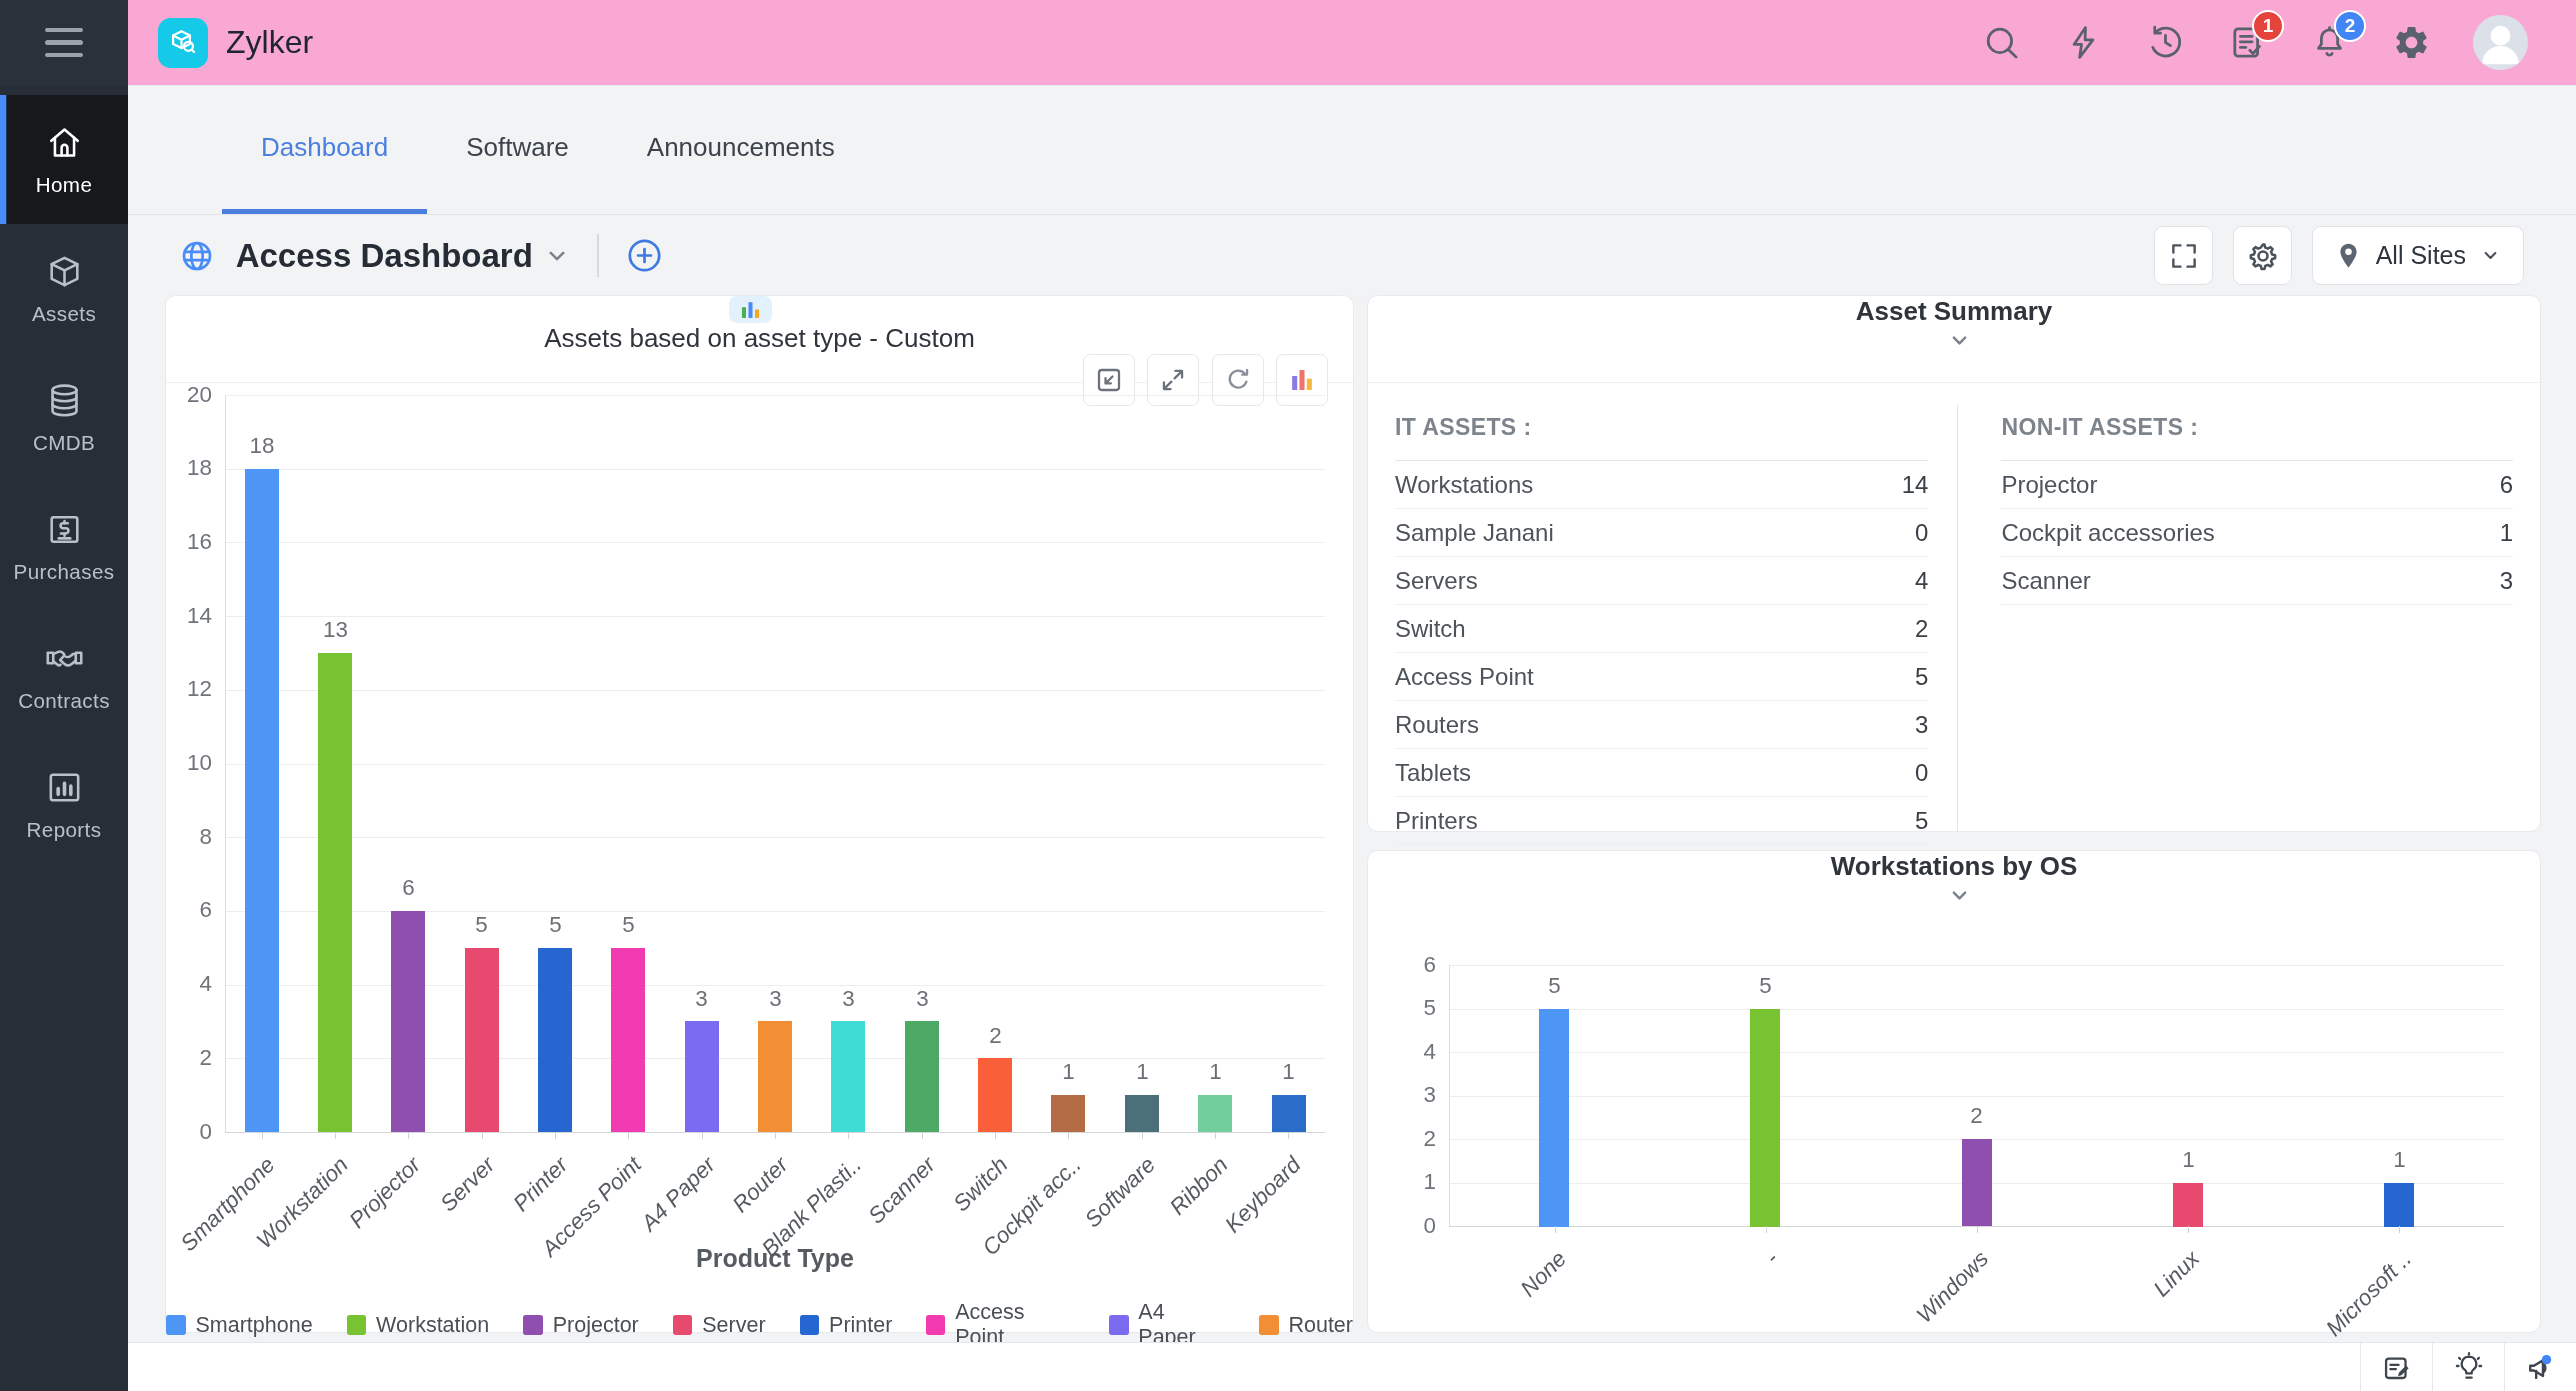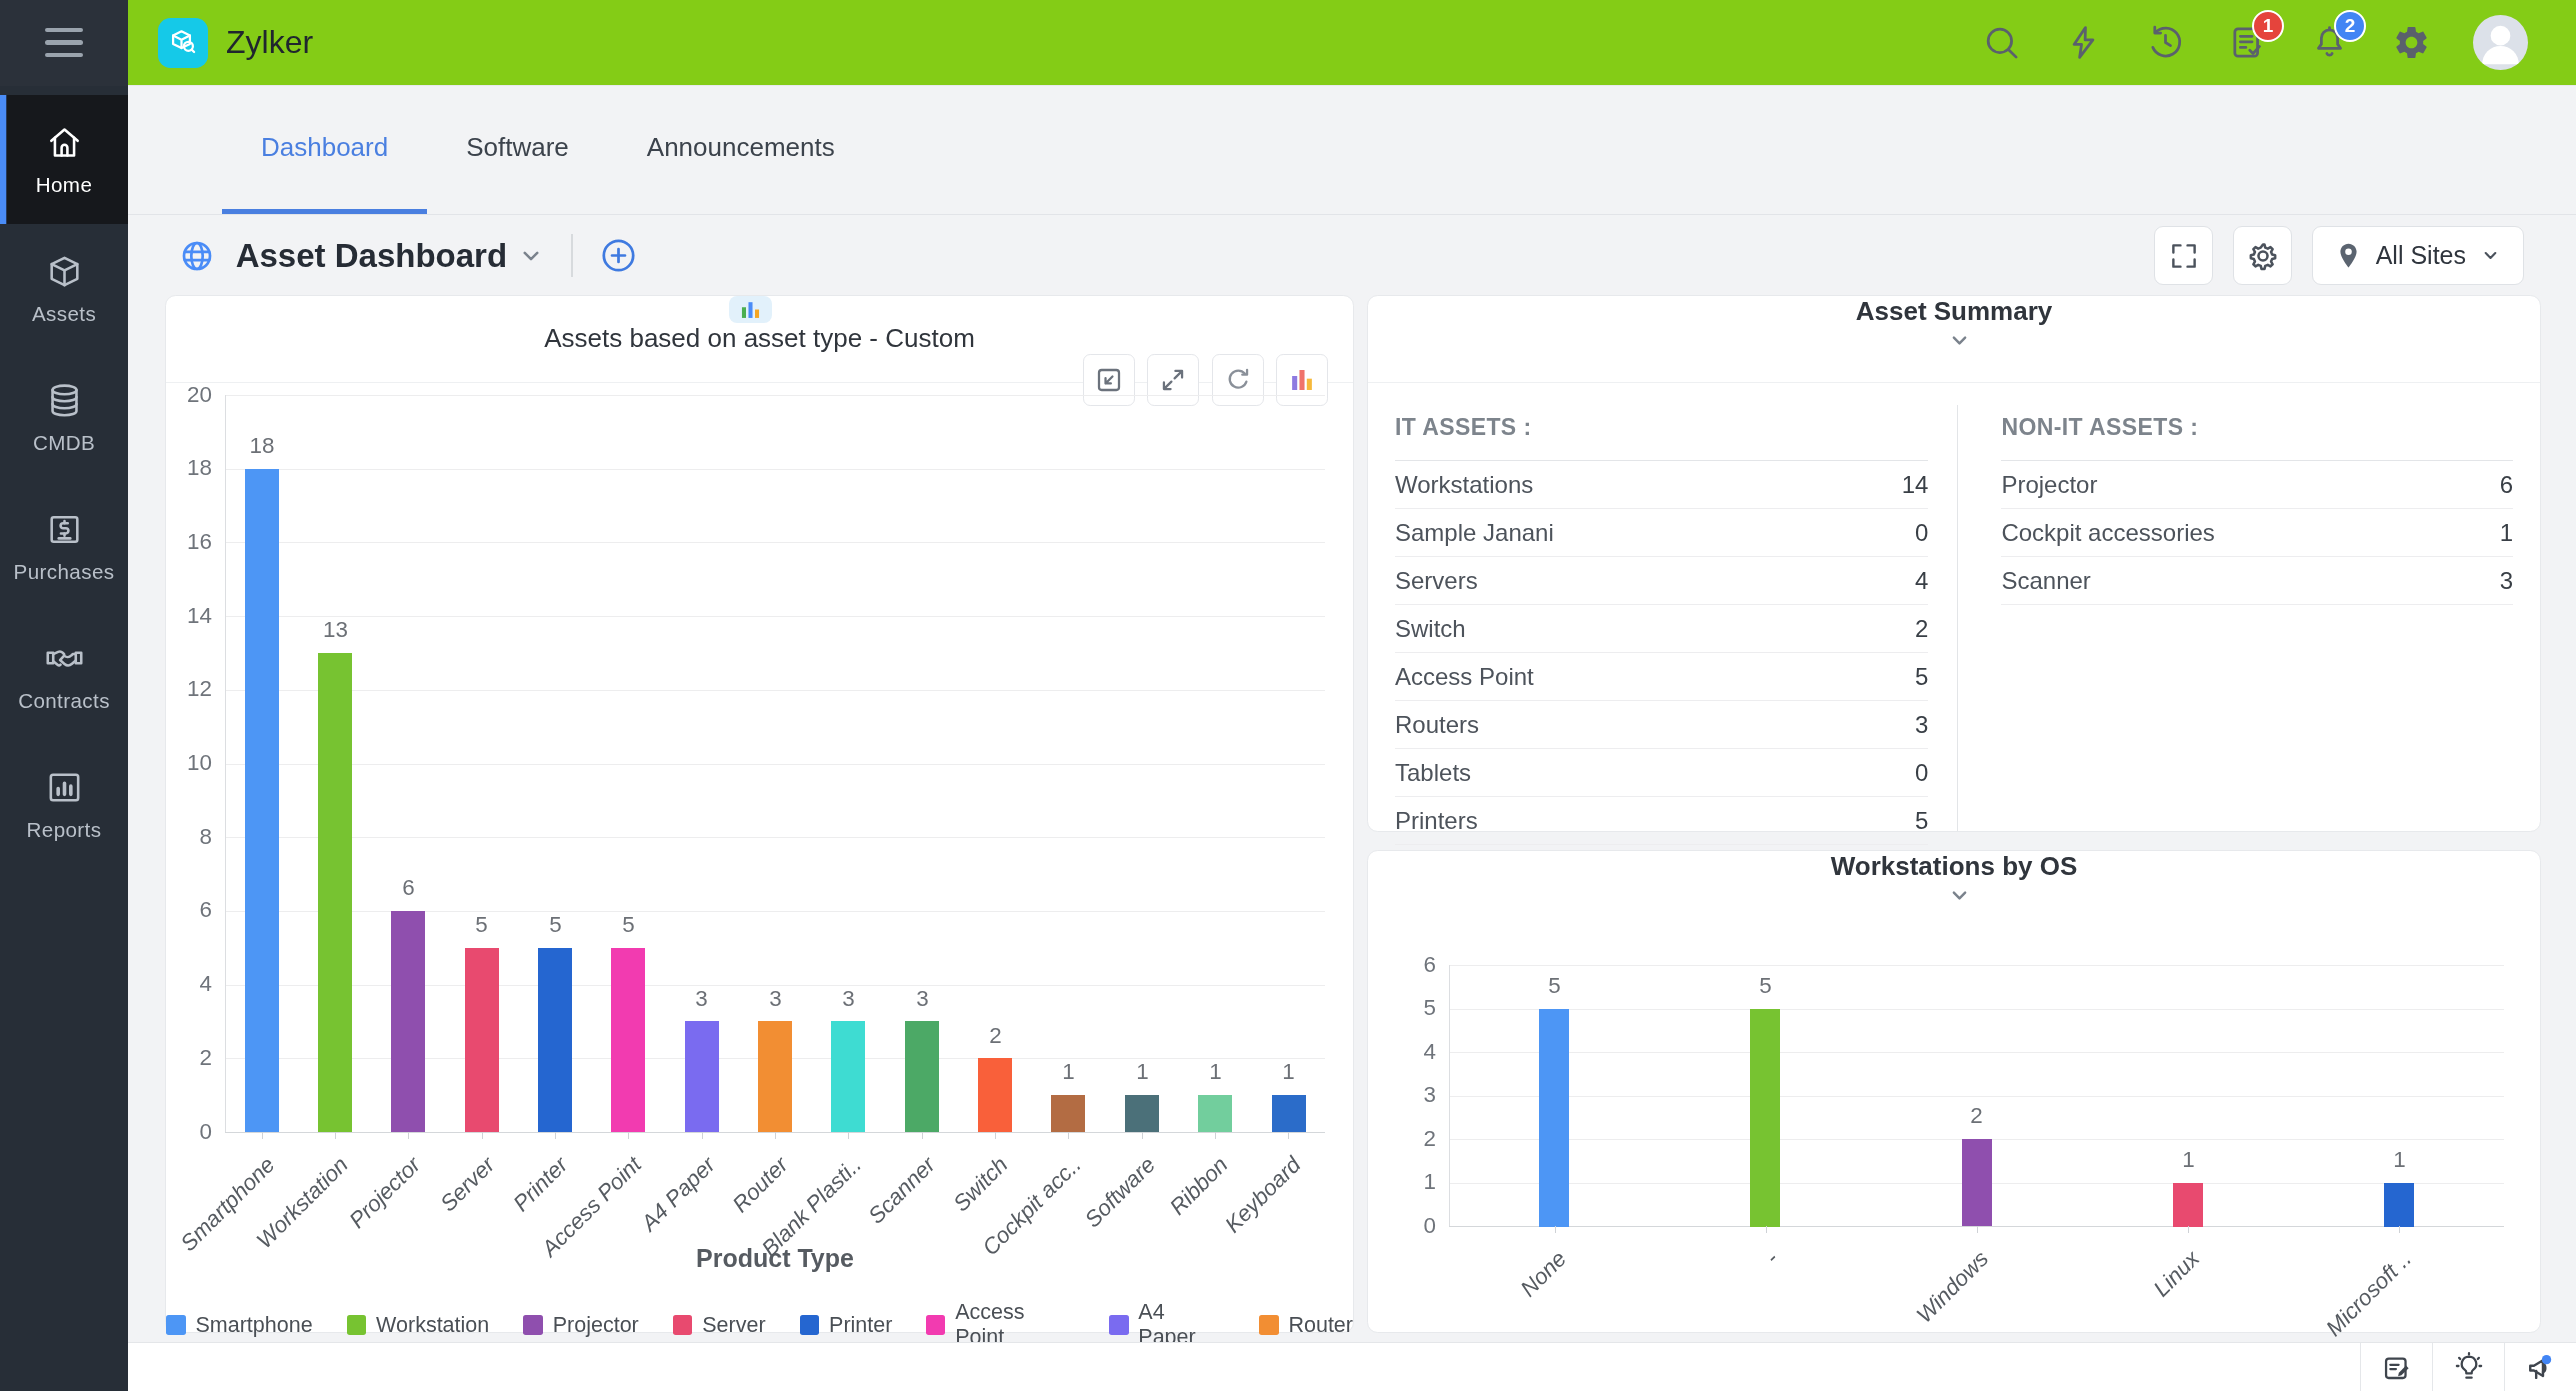--- a/index.html
+++ b/index.html
@@ -2,21 +2,21 @@
 <html style="font-size:14.3px"><head>
 <meta charset="utf-8">
 <style>
   * { box-sizing: border-box; margin: 0; padding: 0; }
   html,body { width:2576px; height:1392px; overflow:hidden; }
   body { position:relative; font-family:"Liberation Sans", sans-serif; background:#f2f3f5; color:#333; }
   svg { display:block; }
   .stroke-ic { stroke:#5a616c; stroke-width:1.7; fill:none; stroke-linecap:round; stroke-linejoin:round; }
 
   
-  .app-header { position:absolute; left:0; top:0; width:2576px; height:86px; background:#84cc16; border-bottom:0.9px solid #e7e9ec; display:flex; align-items:center; z-index:6; }
+  .app-header { position:absolute; left:0; top:0; width:2576px; height:86px; background:#f9a8d4; border-bottom:0.9px solid #e7e9ec; display:flex; align-items:center; z-index:6; }
   .burger { width:128px; height:86px; background:#2b313a; display:flex; flex-direction:column; align-items:center; justify-content:center; gap:8px; cursor:pointer; }
   .burger span { width:38px; height:4.5px; border-radius:2.7px; background:#9aa3ad; }
   .logo-area { display:flex; align-items:center; margin-left:30px; gap:18px; }
   .logo-badge { width:50px; height:50px; border-radius:12.5px; background:#15c9e8; display:flex; align-items:center; justify-content:center; }
   .logo-text { font-size:32px; color:#20262e; }
   .header-icons { margin-left:auto; display:flex; align-items:center; gap:41px; padding-right:48px; }
   .hicon { position:relative; width:41px; height:41px; display:flex; align-items:center; justify-content:center; cursor:pointer; }
   .badge { position:absolute; top:-12.5px; right:-16px; min-width:32px; height:32px; border-radius:16px; color:#fff; font-size:19px; font-weight:bold; display:flex; align-items:center; justify-content:center; border:2.7px solid #fff; padding:0 3.6px; }
   .badge.red { background:#e5443c; }
   .badge.blue { background:#4285f4; }
@@ -228,21 +228,21 @@
     <div class="tab">Software</div>
     <div class="tab">Announcements</div>
   </div>
 
 <div class="title-row">
   <svg class="globe" viewBox="0 0 24 24" style="stroke:#4a8cf7;stroke-width:1.7;fill:none;stroke-linecap:round">
       <circle cx="12" cy="12" r="8.2"></circle>
       <ellipse cx="12" cy="12" rx="3.6" ry="8.2"></ellipse>
       <path d="M4.3 9.4 h15.4 M4.3 14.6 h15.4"></path>
     </svg>
-  <div class="dash-title">Asset Dashboard</div>
+  <div class="dash-title">Access Dashboard</div>
   <svg class="chev" viewBox="0 0 24 24" style="stroke:#7a828c;stroke-width:2;fill:none;stroke-linecap:round;stroke-linejoin:round">
       <path d="M7 9.5 l5 5 5-5"></path>
     </svg>
   <div class="vdiv"></div>
   <svg class="plus-circ" viewBox="0 0 24 24" style="stroke:#3f7ae0;stroke-width:1.6;fill:none;stroke-linecap:round">
       <circle cx="12" cy="12" r="8.6"></circle>
       <path d="M12 8.2 v7.6 M8.2 12 h7.6"></path>
     </svg>
   <div class="title-right">
     <div class="sq-btn">

